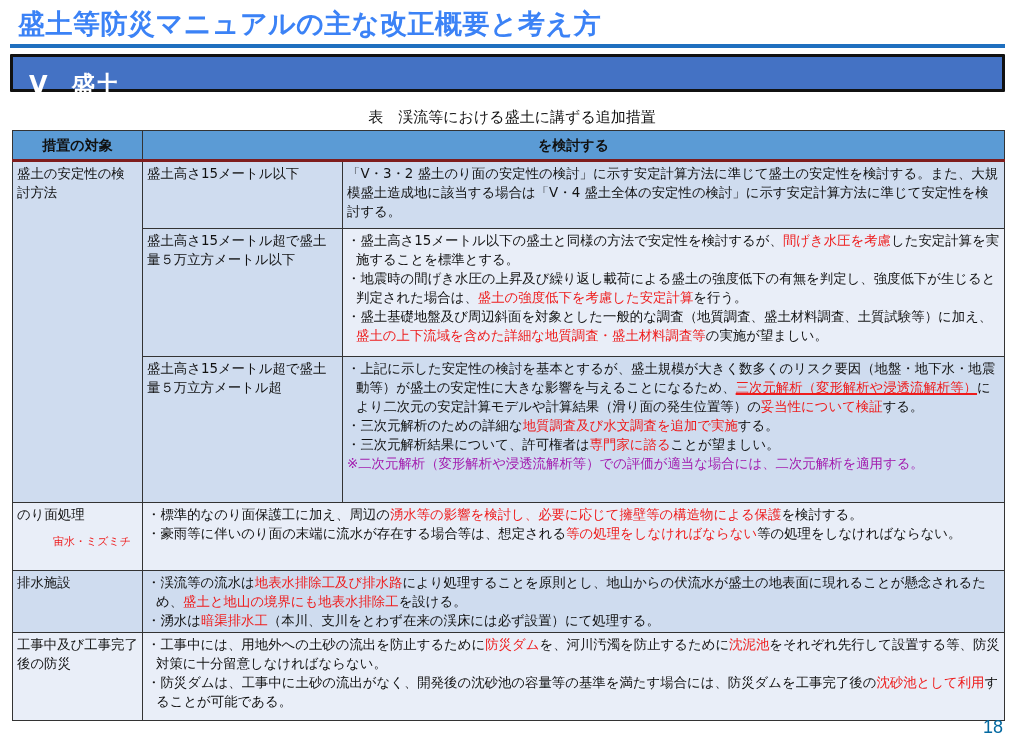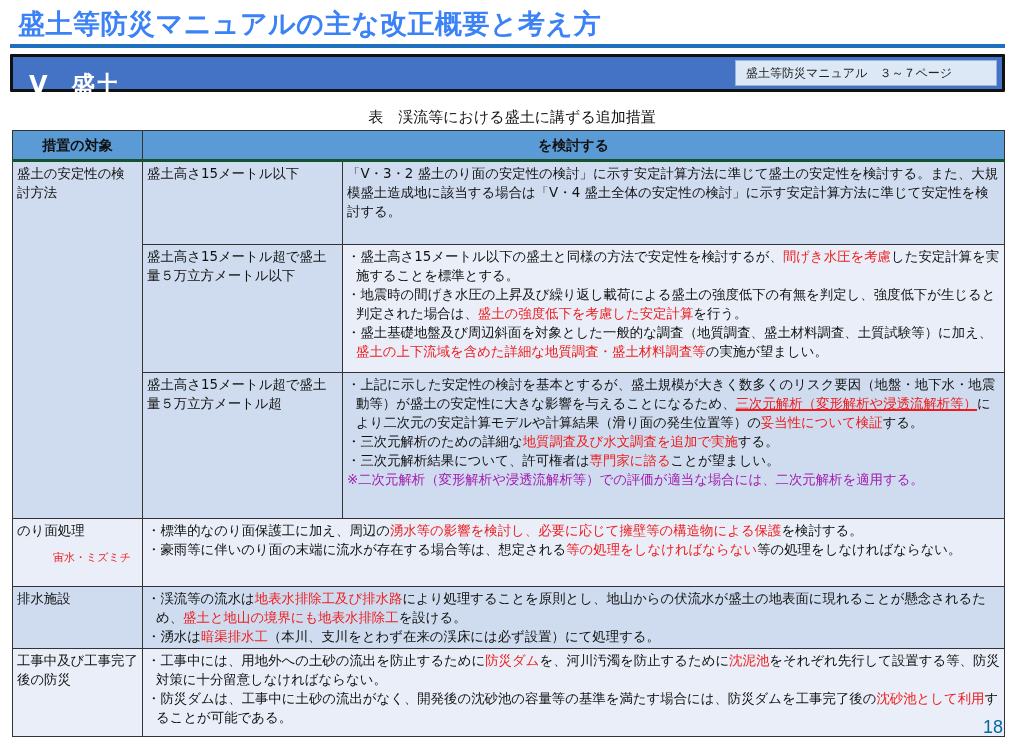--- a/index.html
+++ b/index.html
@@ -38,21 +38,21 @@
     position: absolute; left: 12px; top: 130px; width: 993px;
     border-collapse: collapse; table-layout: fixed;
     font-size: 13.4px; line-height: 19px;
   }
   table.main td, table.main th {
     border: 1px solid #333; vertical-align: top; padding: 2px 4px 2px 4px;
   }
   table.main th {
     background: #5b9bd5; color: #111; font-weight: bold; text-align: center;
     height: 30px; vertical-align: middle; font-size: 14px;
-    border-bottom: 3px solid #14532d;
+    border-bottom: 3px solid #7f1d1d;
   }
   .c1 { width: 130px; }
   .c2 { width: 200px; }
   .bgA { background: #cfdcef; }
   .bgB { background: #e9eef8; }
   .red { color: #ee1c1c; }
   .ul { text-decoration: underline; text-decoration-color: #ee1c1c; text-decoration-thickness: 2px; }
   .indent { padding-left: 9px; }
   .note { color: #a21caf; }
   .annot { color: #ee1c1c; font-size: 11px; padding-left: 36px; display: block; margin-top: 8px; }
@@ -63,40 +63,39 @@
   }
 </style>
 </head>
 <body>
 
 <div class="title">盛土等防災マニュアルの主な改正概要と考え方</div>
 <div class="title-rule"></div>
 
 <div class="section-bar">
   <span class="section-label">Ⅴ　盛土</span>
-  <div class="section-ref">盛土等防災マニュアル　３～７ページ</div>
 </div>
 
 <div class="caption">表　渓流等における盛土に講ずる追加措置</div>
 
 <table class="main">
   <colgroup>
     <col class="c1">
       <col class="c2">
       <col>
   </colgroup>
   <thead>
     <tr>
       <th>措置の対象</th>
       <th colspan="2">を検討する</th>
     </tr>
   </thead>
   <tbody>
 
-    <tr class="bgA" style="height:84px;">
+    <tr class="bgA" style="height:68px;">
       <td rowspan="3" class="bgA">盛土の安定性の検討方法</td>
       <td>盛土高さ15メートル以下</td>
       <td>「Ⅴ・3・2 盛土のり面の安定性の検討」に示す安定計算方法に準じて盛土の安定性を検討する。また、大規模盛土造成地に該当する場合は「Ⅴ・4 盛土全体の安定性の検討」に示す安定計算方法に準じて安定性を検討する。</td>
     </tr>
 
     <tr class="bgB" style="height:128px;padding-left:12px;">
       <td class="bgA">盛土高さ15メートル超で盛土量５万立方メートル以下</td>
       <td>
         <div class="indent" style="text-indent:-9px;">
           <span>・盛土高さ15メートル以下の盛土と同様の方法で安定性を検討するが、</span><span class="red">間げき水圧を考慮</span><span>した安定計算を実施することを標準とする。</span>

